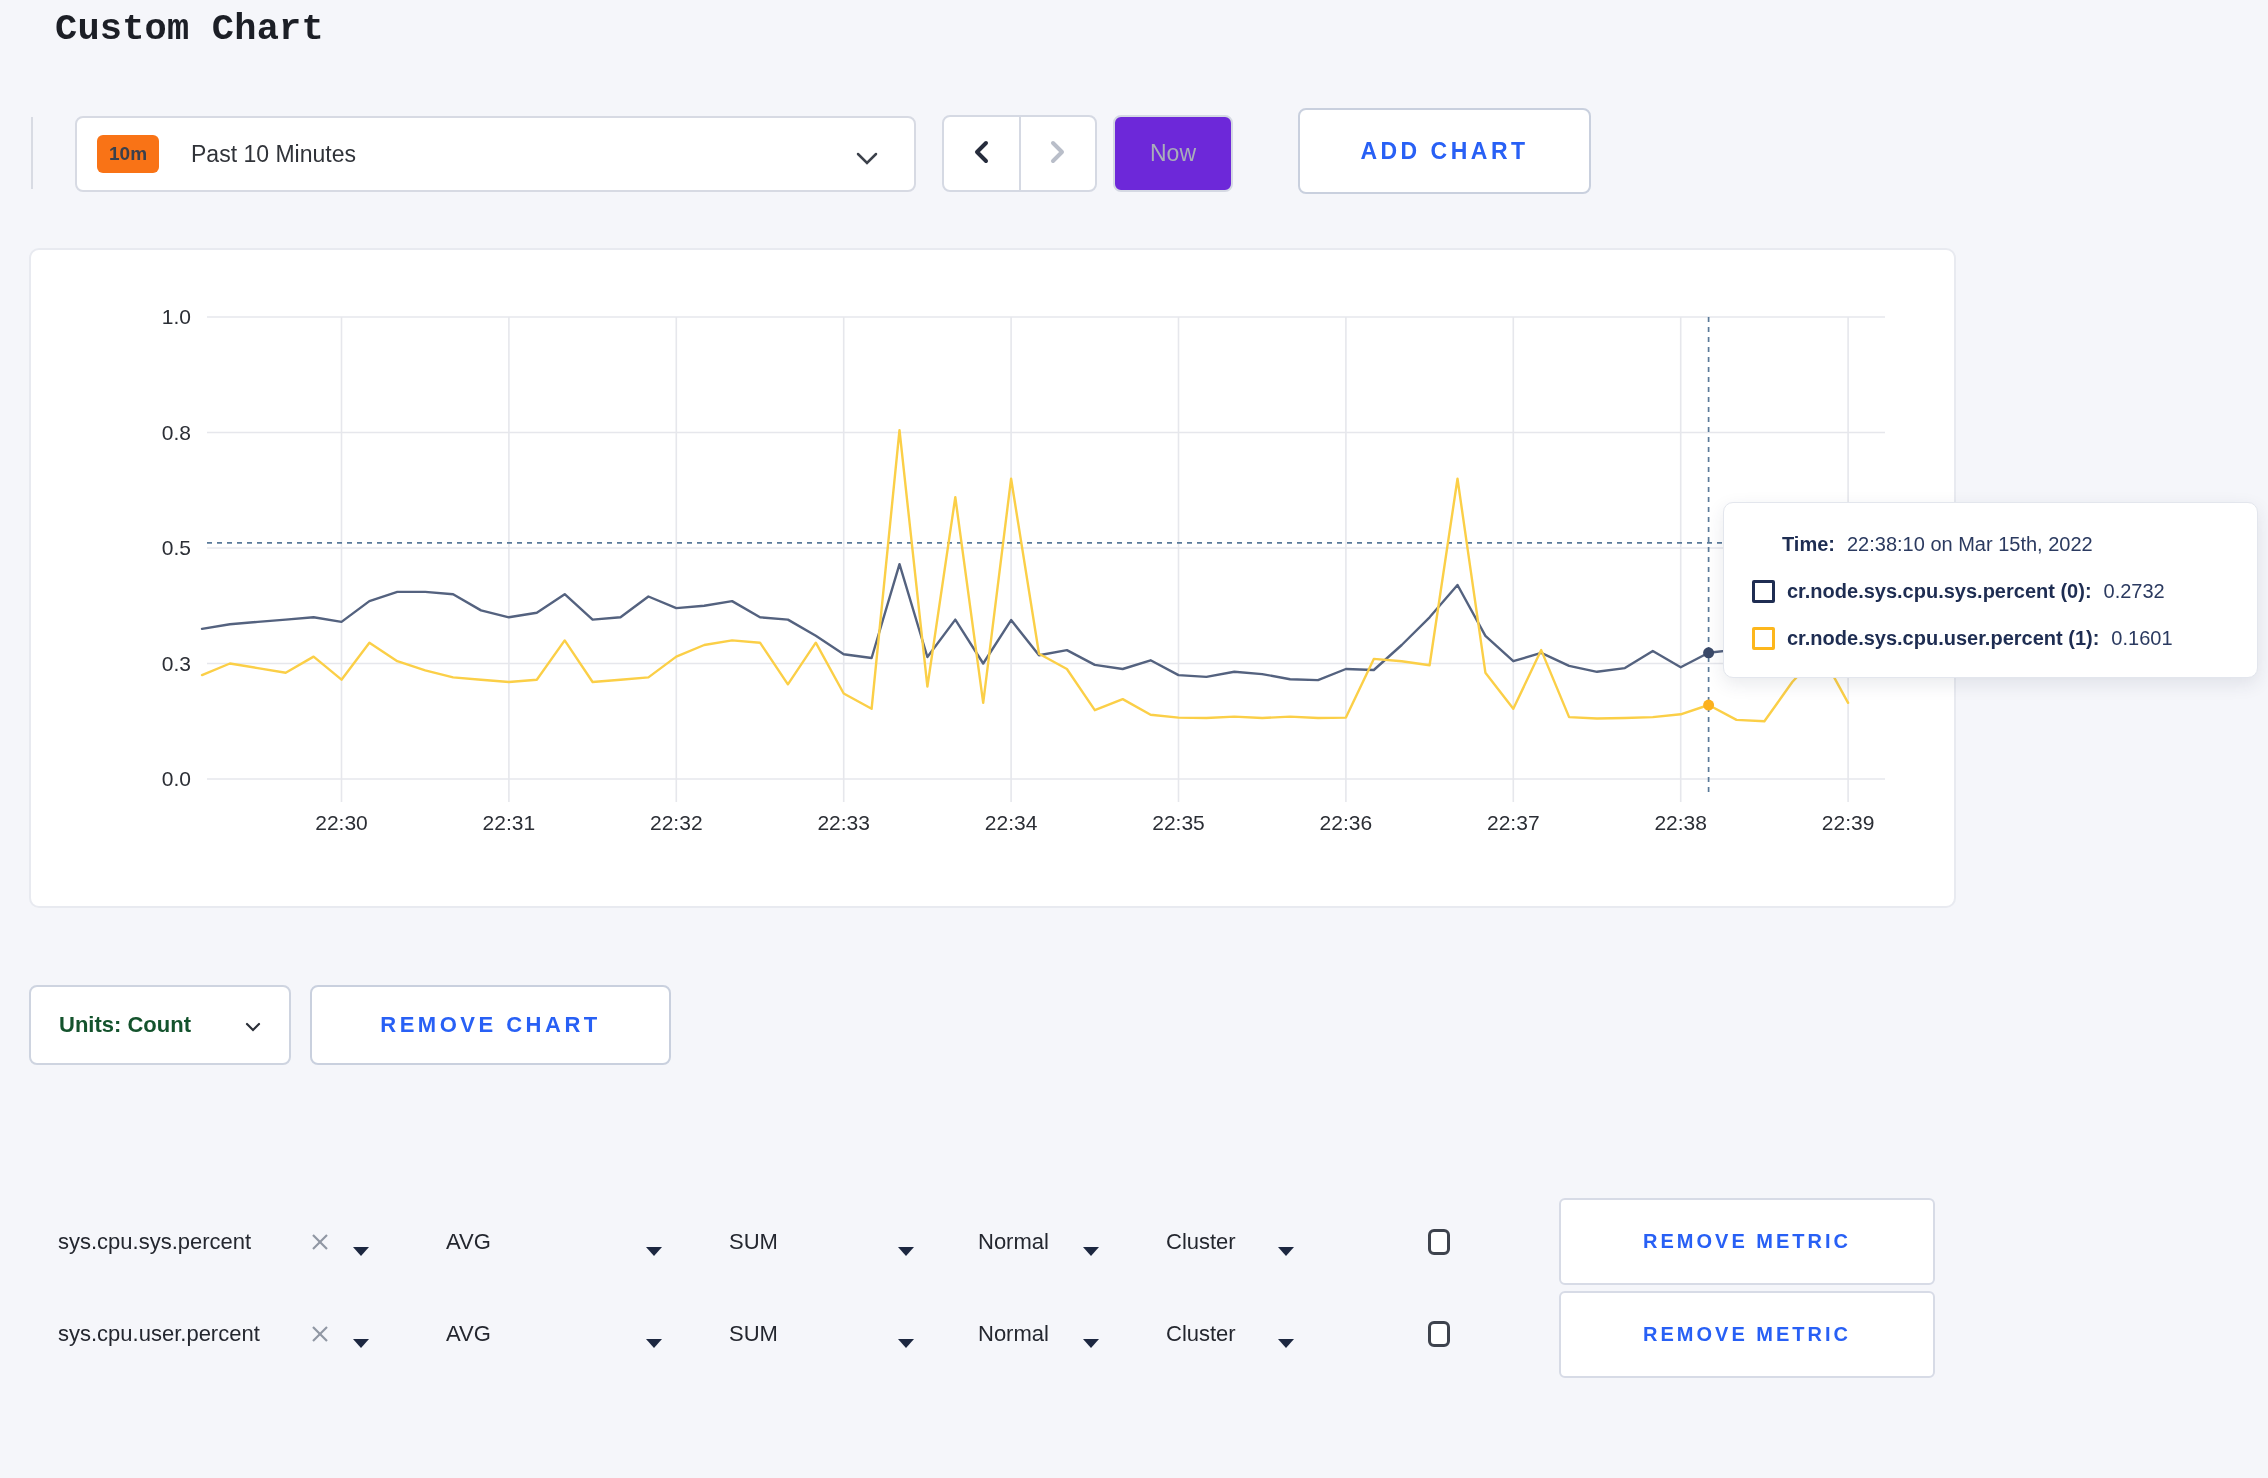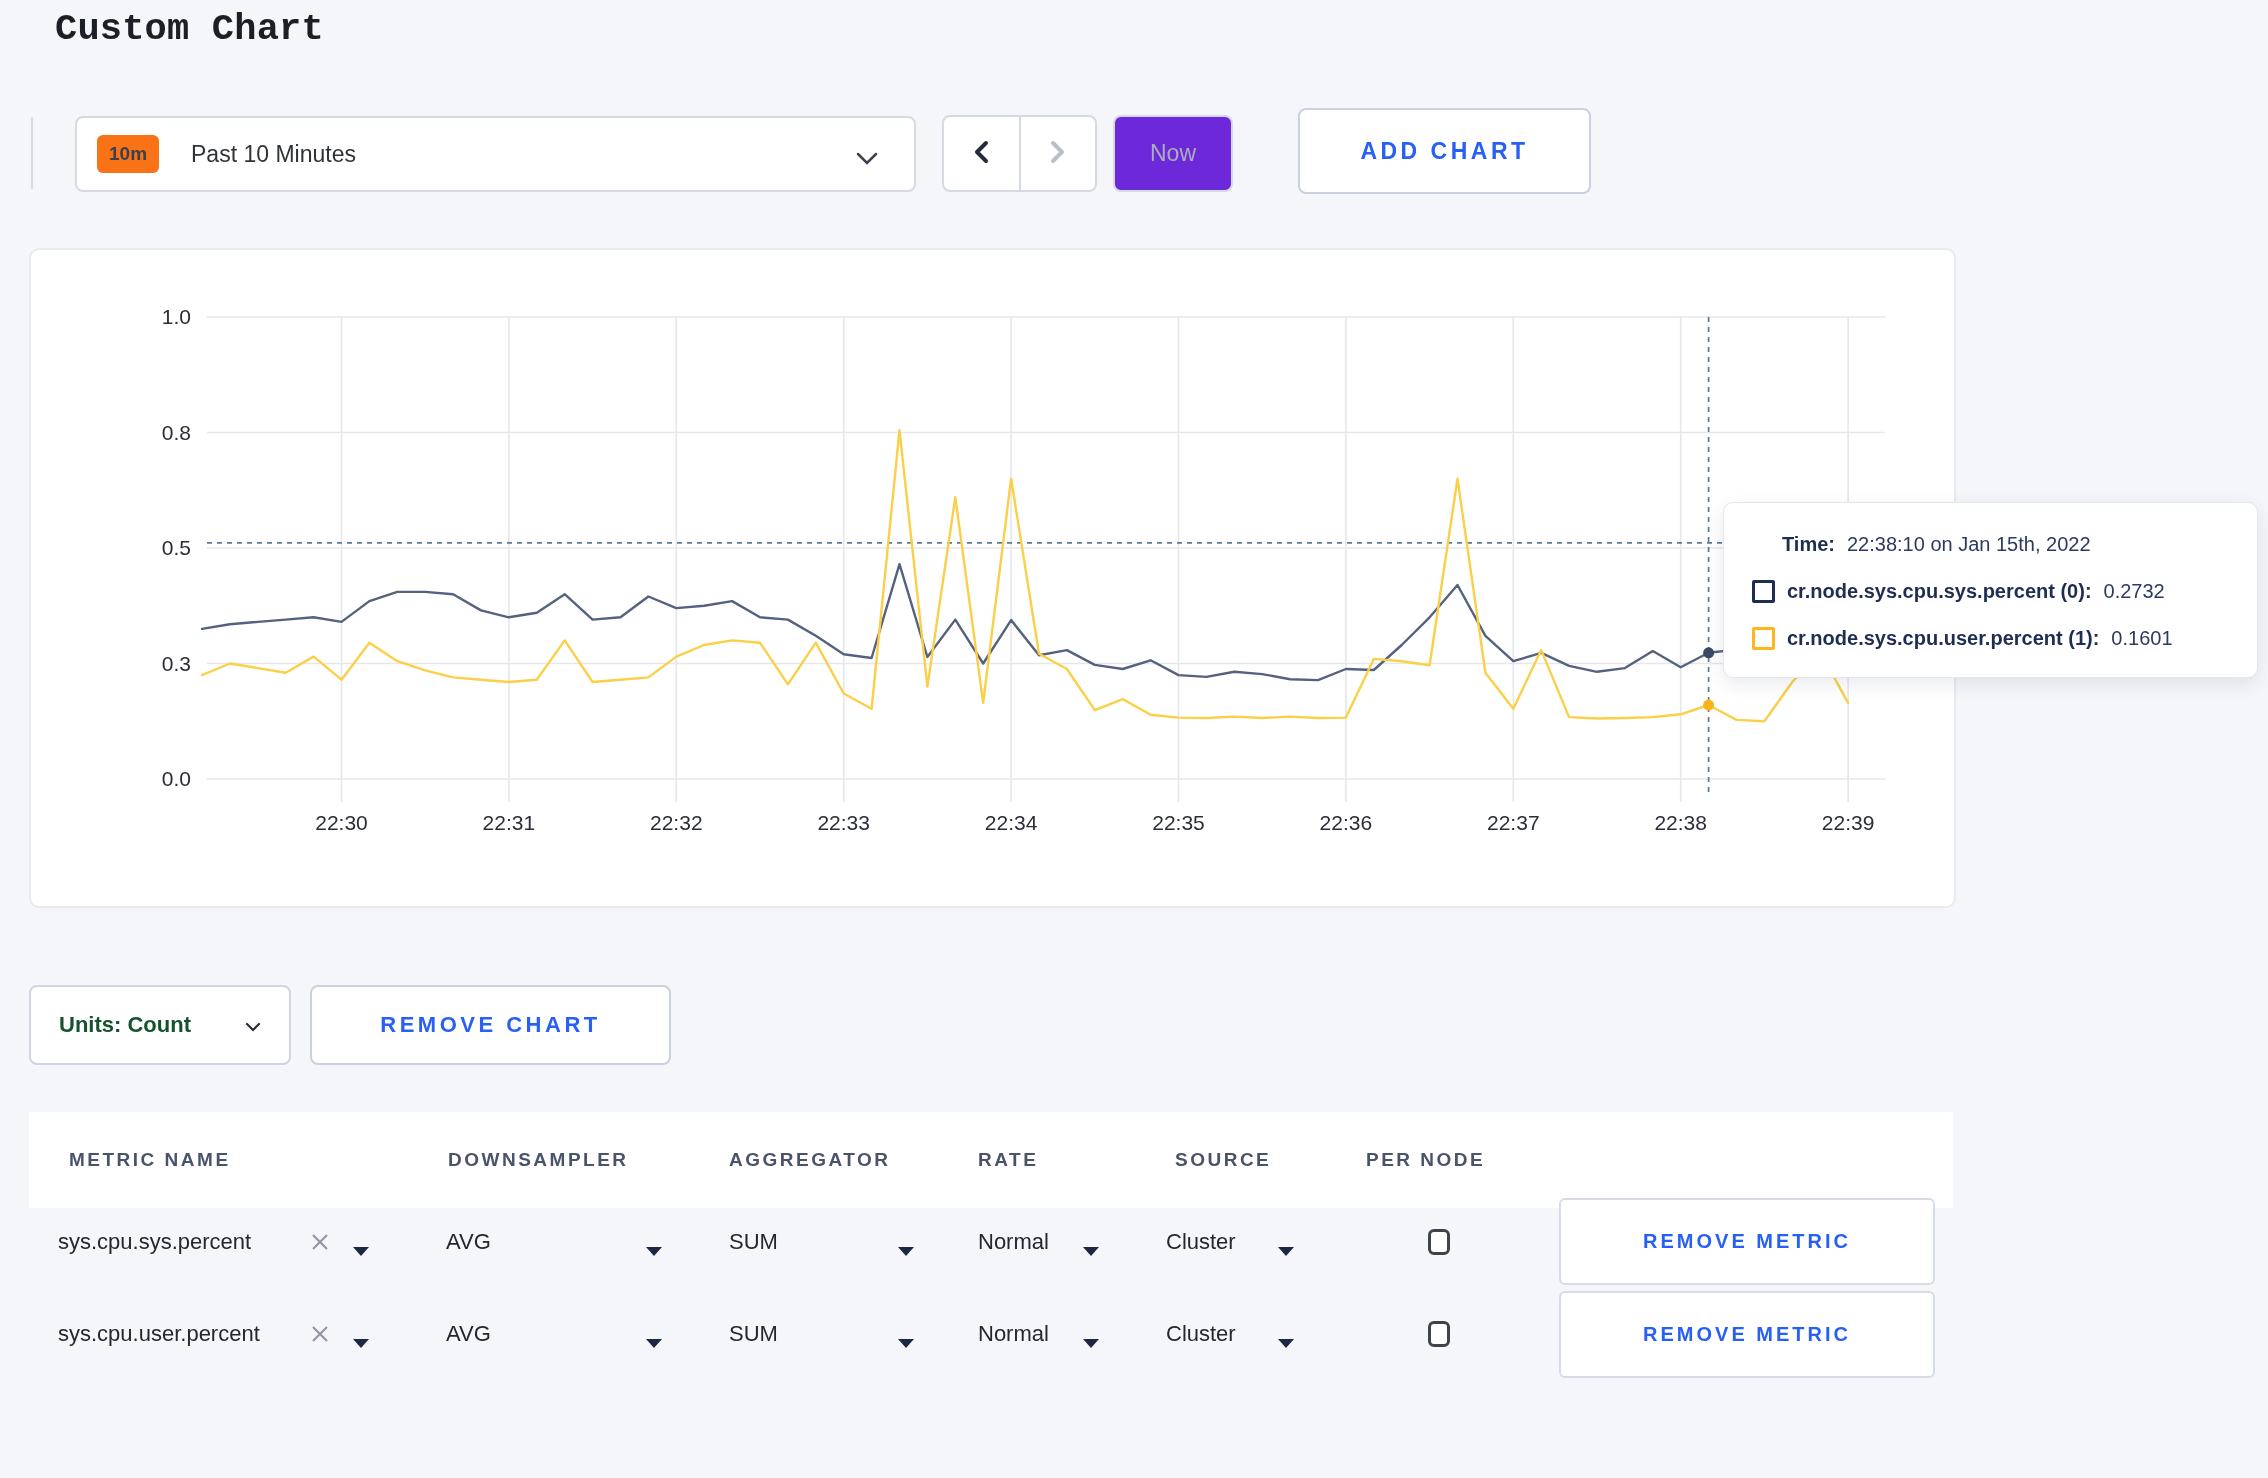--- a/index.html
+++ b/index.html
@@ -153,21 +153,21 @@
         <polyline points="171.0,378.9 198.9,374.2 226.8,371.9 254.7,369.6 282.6,367.3 310.5,371.9 338.4,351.1 366.3,341.9 394.2,341.9 422.1,344.2 450.0,360.4 477.9,367.3 505.8,362.7 533.7,344.2 561.6,369.6 589.5,367.3 617.4,346.5 645.3,358.1 673.2,355.8 701.1,351.1 729.0,367.3 756.9,369.6 784.8,385.8 812.7,404.3 840.6,408.0 868.5,314.2 896.4,407.0 924.3,369.6 952.2,413.5 980.1,370.1 1008.0,405.2 1035.9,400.1 1063.8,414.9 1091.7,419.0 1119.6,410.3 1147.5,425.1 1175.4,426.9 1203.3,421.8 1231.2,424.1 1259.1,429.2 1287.0,430.1 1314.9,419.0 1342.8,420.0 1370.7,395.0 1398.6,367.3 1426.5,335.0 1454.4,385.8 1482.3,411.2 1510.2,402.9 1538.1,415.8 1566.0,421.8 1593.9,418.1 1621.8,401.0 1649.7,417.2 1677.6,402.8 1705.5,399.6 1733.4,390.4 1761.3,385.8 1789.2,390.4 1817.1,383.5" fill="none" stroke="#54627f" stroke-width="2.4" stroke-linejoin="round" stroke-linecap="round"></polyline>
         <polyline points="171.0,425.1 198.9,413.5 226.8,418.1 254.7,422.7 282.6,406.6 310.5,429.7 338.4,392.7 366.3,411.2 394.2,420.4 422.1,427.4 450.0,429.7 477.9,432.0 505.8,429.7 533.7,390.4 561.6,432.0 589.5,429.7 617.4,427.4 645.3,406.6 673.2,395.0 701.1,390.4 729.0,392.7 756.9,434.3 784.8,392.7 812.7,443.5 840.6,458.8 868.5,180.2 896.4,436.6 924.3,247.2 952.2,452.8 980.1,228.7 1008.0,403.8 1035.9,419.0 1063.8,460.2 1091.7,449.1 1119.6,464.8 1147.5,467.6 1175.4,468.0 1203.3,466.6 1231.2,468.0 1259.1,466.6 1287.0,468.0 1314.9,467.6 1342.8,408.9 1370.7,411.2 1398.6,415.3 1426.5,228.7 1454.4,422.7 1482.3,458.8 1510.2,400.1 1538.1,467.1 1566.0,468.5 1593.9,468.0 1621.8,467.1 1649.7,464.3 1677.6,455.0 1705.5,469.9 1733.4,471.3 1761.3,432.0 1789.2,401.9 1817.1,452.8" fill="none" stroke="#fbcf47" stroke-width="2.4" stroke-linejoin="round" stroke-linecap="round"></polyline>
         <circle cx="1677.6" cy="402.7816" r="5.5" fill="#3a4968"></circle>
         <circle cx="1677.6" cy="455.0338" r="5.5" fill="#fcb11d"></circle>
       </svg>
   </div>
 
   <div class="tooltip">
     <div class="tt-row tt-time">
       <span class="tt-label">Time:</span>
-      <span class="tt-value">22:38:10 on Jan 15th, 2022</span>
+      <span class="tt-value">22:38:10 on Mar 15th, 2022</span>
     </div>
     <div class="tt-row">
       <span class="tt-square" style="border-color: rgb(31, 45, 82);"></span>
       <span class="tt-label">cr.node.sys.cpu.sys.percent (0):</span>
       <span class="tt-value">0.2732</span>
     </div>
     <div class="tt-row">
       <span class="tt-square" style="border-color: rgb(253, 183, 28);"></span>
       <span class="tt-label">cr.node.sys.cpu.user.percent (1):</span>
       <span class="tt-value">0.1601</span>
@@ -179,28 +179,20 @@
     <span>
       <svg width="16" height="10">
           <polyline points="2,2 8,8 14,2" fill="none" stroke="#2b2f38" stroke-width="2.2" stroke-linecap="round"></polyline>
         </svg>
     </span>
   </div>
   <div class="btn-blue remove-chart">
     <span>REMOVE CHART</span>
   </div>
 
-  <div class="thead">
-    <span class="th" style="left:40px">METRIC NAME</span>
-    <span class="th" style="left:419px">DOWNSAMPLER</span>
-    <span class="th" style="left:700px">AGGREGATOR</span>
-    <span class="th" style="left:949px">RATE</span>
-    <span class="th" style="left:1146px">SOURCE</span>
-    <span class="th" style="left:1337px">PER NODE</span>
-  </div>
 
   <div class="trow" style="top:1196px">
     <div class="cell" style="left:29px;width:340px">
       <span>sys.cpu.sys.percent</span>
       <span class="x-icon" style="left:252px">
         <svg width="20" height="20">
             <line x1="3" y1="3" x2="17" y2="17" stroke="#9097a3" stroke-width="2.2"></line>
             <line x1="17" y1="3" x2="3" y2="17" stroke="#9097a3" stroke-width="2.2"></line>
           </svg>
       </span>

